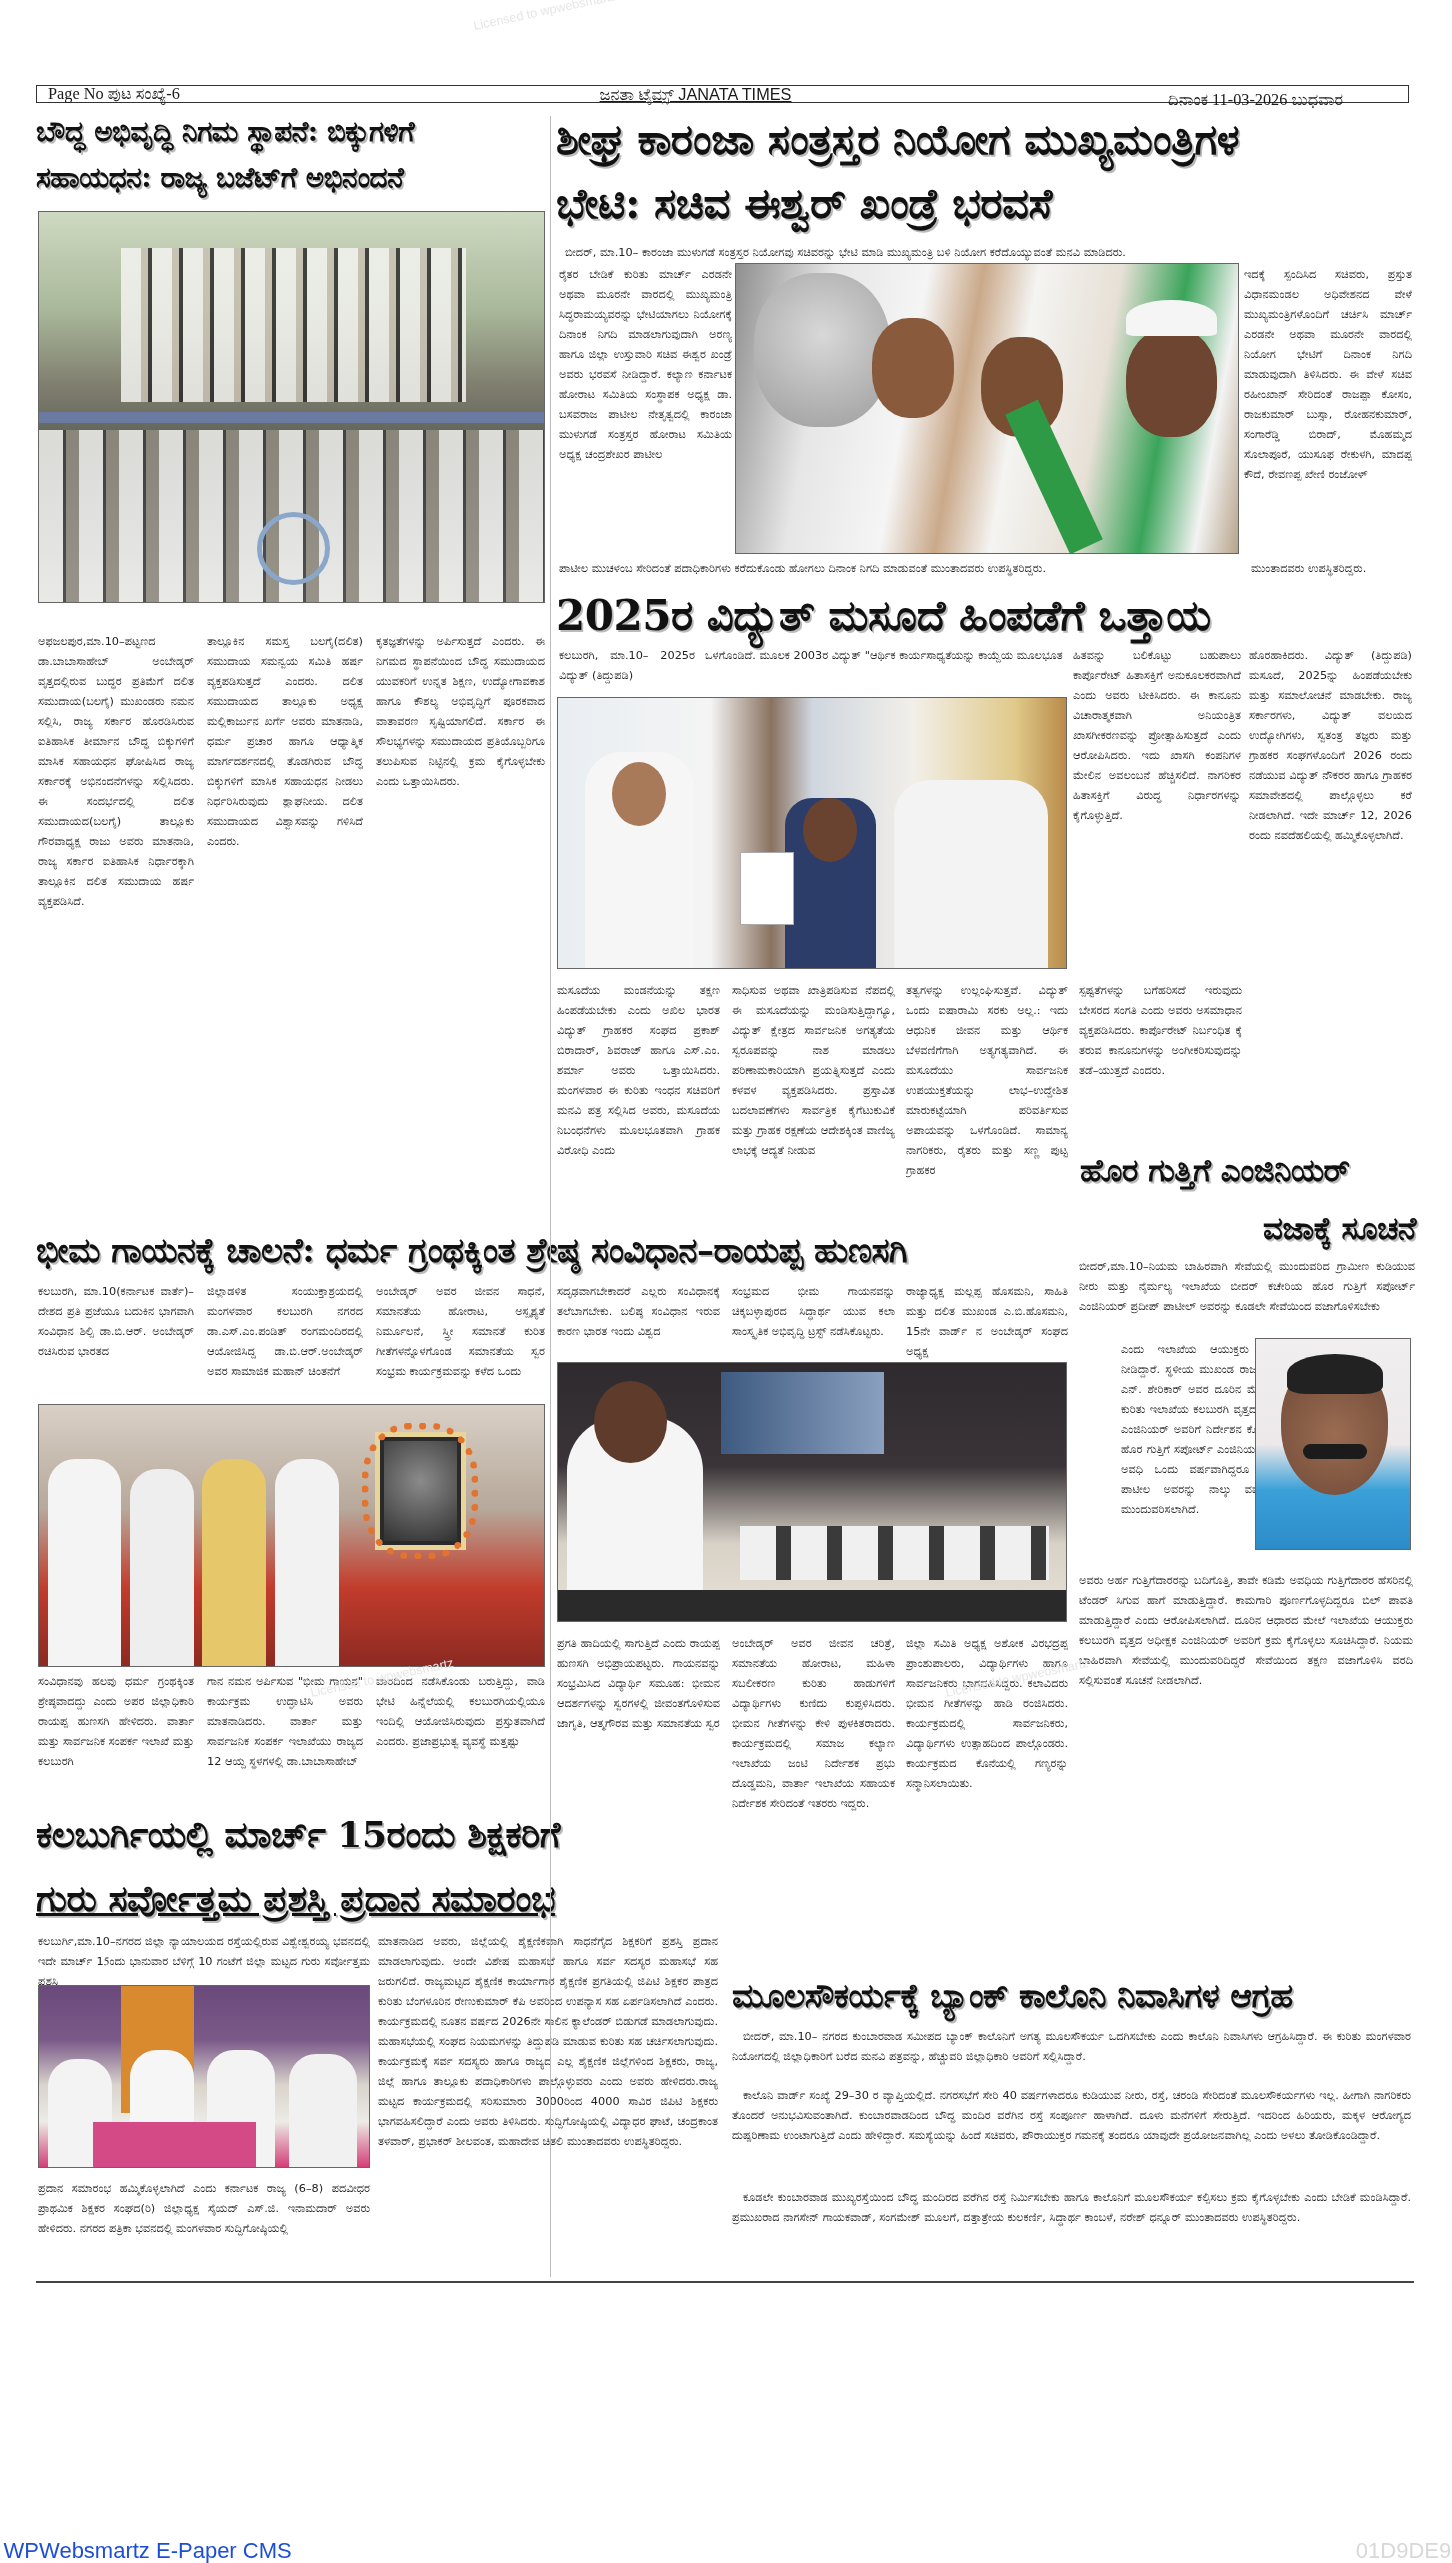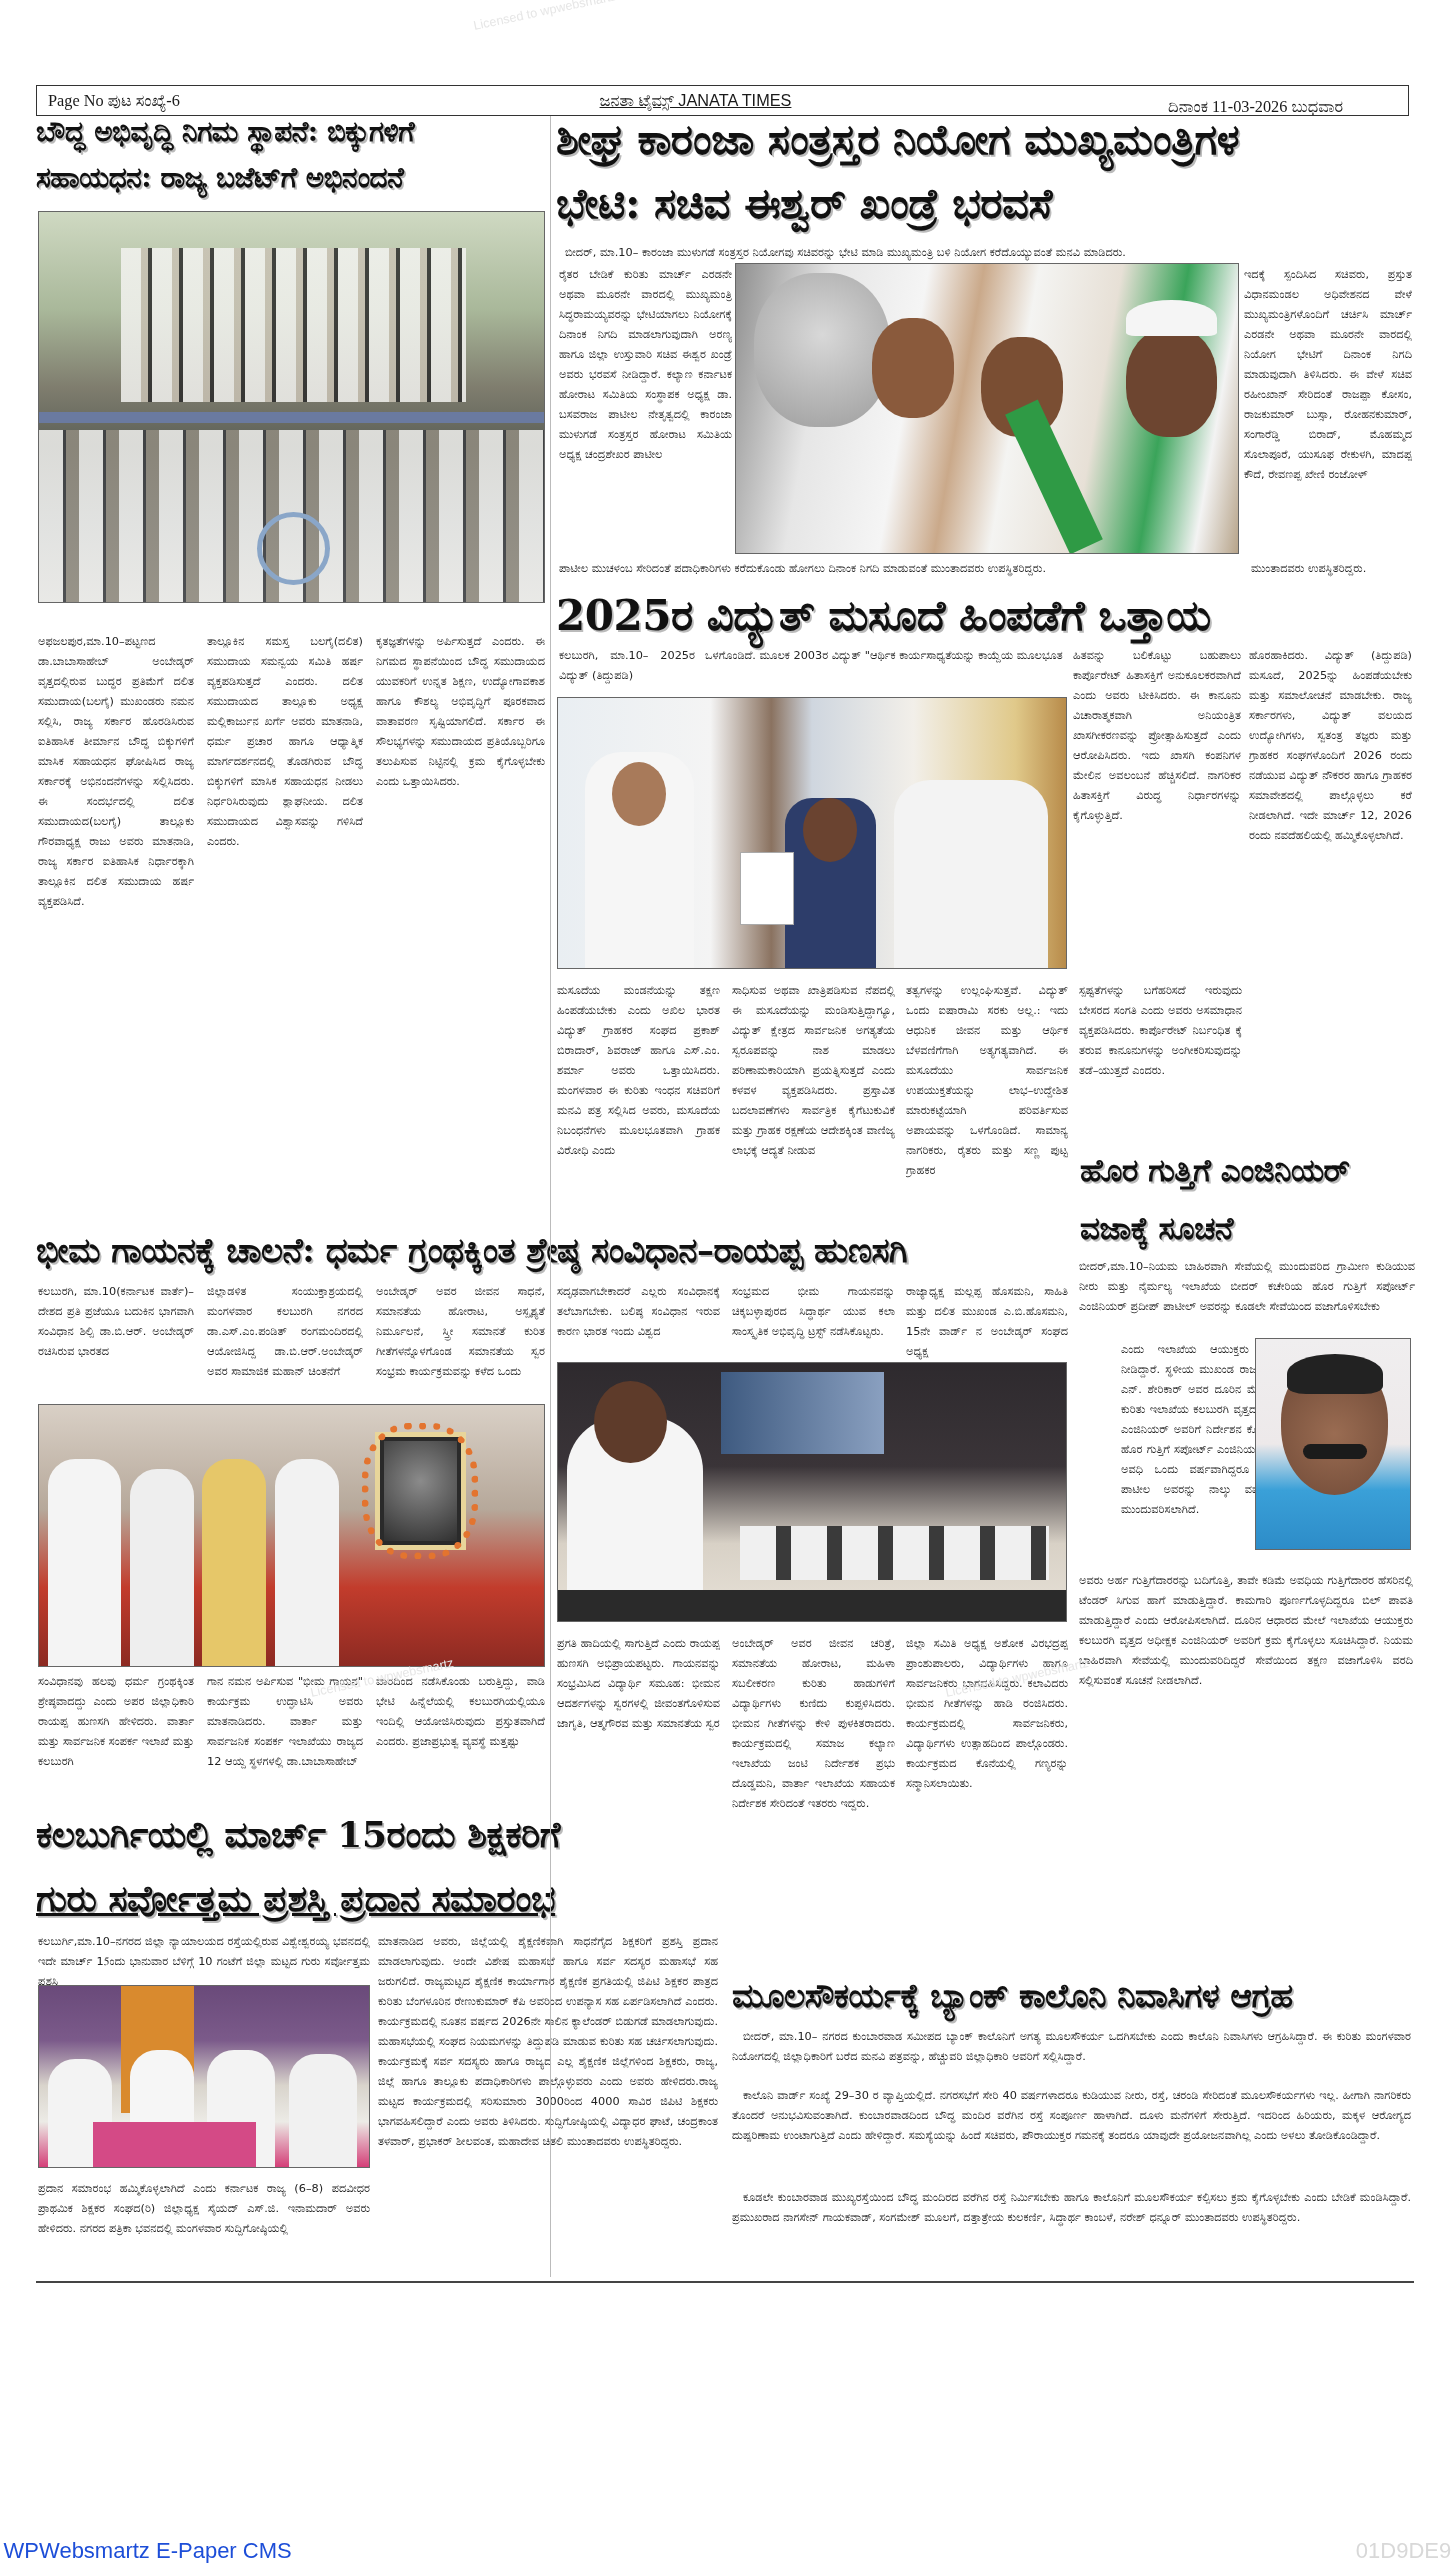--- a/index.html
+++ b/index.html
@@ -1,20 +1,20 @@
 <!DOCTYPE html>
 <html style="font-size:14.5px"><head>
 <meta charset="utf-8">
 <style>
   * { box-sizing: border-box; margin: 0; padding: 0; }
   html, body { width: 1453px; height: 2563px; background: #ffffff; overflow: hidden; }
   body { position: relative; font-family: "DejaVu Sans", sans-serif; color: #1a1a1a; }
 
   
-  .masthead { position: absolute; left: 36px; top: 85px; width: 1373px; height: 31px;
+  .masthead { position: absolute; left: 36px; top: 85px; width: 1373px; height: 18px;
     border: 1.4px solid #333; display: flex; align-items: center; padding: 0 11px;
     font-family: "Liberation Serif", serif; font-size: 16.3px; }
   .masthead .pg { flex: 1; }
   .masthead .center { flex: 1; text-align: center; font-family: "Liberation Sans", sans-serif; font-size: 16.3px; text-decoration: underline; }
   .masthead .date { flex: 1; text-align: right; padding-right: 54px; margin-top: 12px; }
 
   .hl { position: absolute; font-family: "DejaVu Serif", serif; font-weight: bold; color: #111;
     letter-spacing: -0.5px; line-height: 1.15; }
   .hl.shadow { text-shadow: 1.8px 1.8px 0 #bbb; }
 
@@ -88,21 +88,21 @@
   <div class="col" style="left:1073px; top:646px; width:168px; height:309px;">ಹಿತವನ್ನು ಬಲಿಕೊಟ್ಟು ಬಹುಪಾಲು ಕಾರ್ಪೊರೇಟ್ ಹಿತಾಸಕ್ತಿಗೆ ಅನುಕೂಲಕರವಾಗಿದೆ ಎಂದು ಅವರು ಟೀಕಿಸಿದರು. ಈ ಕಾನೂನು ವಿಚಾರಾತ್ಮಕವಾಗಿ ಅನಿಯಂತ್ರಿತ ಖಾಸಗೀಕರಣವನ್ನು ಪ್ರೋತ್ಸಾಹಿಸುತ್ತದೆ ಎಂದು ಆರೋಪಿಸಿದರು. ಇದು ಖಾಸಗಿ ಕಂಪನಿಗಳ ಮೇಲಿನ ಅವಲಂಬನೆ ಹೆಚ್ಚಿಸಲಿದೆ. ನಾಗರಿಕರ ಹಿತಾಸಕ್ತಿಗೆ ವಿರುದ್ಧ ನಿರ್ಧಾರಗಳನ್ನು ಕೈಗೊಳ್ಳುತ್ತಿದೆ.</div>
   <div class="col" style="left:1249px; top:646px; width:163px; height:309px;">ಹೊರಹಾಕಿದರು. ವಿದ್ಯುತ್ (ತಿದ್ದುಪಡಿ) ಮಸೂದೆ, 2025ನ್ನು ಹಿಂಪಡೆಯಬೇಕು ಮತ್ತು ಸಮಾಲೋಚನೆ ಮಾಡಬೇಕು. ರಾಜ್ಯ ಸರ್ಕಾರಗಳು, ವಿದ್ಯುತ್ ವಲಯದ ಉದ್ಯೋಗಿಗಳು, ಸ್ವತಂತ್ರ ತಜ್ಞರು ಮತ್ತು ಗ್ರಾಹಕರ ಸಂಘಗಳೊಂದಿಗೆ 2026 ರಂದು ನಡೆಯುವ ವಿದ್ಯುತ್ ನೌಕರರ ಹಾಗೂ ಗ್ರಾಹಕರ ಸಮಾವೇಶದಲ್ಲಿ ಪಾಲ್ಗೊಳ್ಳಲು ಕರೆ ನೀಡಲಾಗಿದೆ. ಇದೇ ಮಾರ್ಚ್ 12, 2026 ರಂದು ನವದೆಹಲಿಯಲ್ಲಿ ಹಮ್ಮಿಕೊಳ್ಳಲಾಗಿದೆ.</div>
   <div class="col" style="left:557px; top:981px; width:163px; height:242px;">ಮಸೂದೆಯ ಮಂಡನೆಯನ್ನು ತಕ್ಷಣ ಹಿಂಪಡೆಯಬೇಕು ಎಂದು ಅಖಿಲ ಭಾರತ ವಿದ್ಯುತ್ ಗ್ರಾಹಕರ ಸಂಘದ ಪ್ರಕಾಶ್ ಬಿರಾದಾರ್, ಶಿವರಾಜ್ ಹಾಗೂ ಎಸ್.ಎಂ. ಶರ್ಮಾ ಅವರು ಒತ್ತಾಯಿಸಿದರು. ಮಂಗಳವಾರ ಈ ಕುರಿತು ಇಂಧನ ಸಚಿವರಿಗೆ ಮನವಿ ಪತ್ರ ಸಲ್ಲಿಸಿದ ಅವರು, ಮಸೂದೆಯ ನಿಬಂಧನೆಗಳು ಮೂಲಭೂತವಾಗಿ ಗ್ರಾಹಕ ವಿರೋಧಿ ಎಂದು</div>
   <div class="col" style="left:732px; top:981px; width:163px; height:242px;">ಸಾಧಿಸುವ ಅಥವಾ ಖಾತ್ರಿಪಡಿಸುವ ನೆಪದಲ್ಲಿ ಈ ಮಸೂದೆಯನ್ನು ಮಂಡಿಸುತ್ತಿದ್ದಾಗ್ಯೂ, ವಿದ್ಯುತ್ ಕ್ಷೇತ್ರದ ಸಾರ್ವಜನಿಕ ಅಗತ್ಯತೆಯ ಸ್ವರೂಪವನ್ನು ನಾಶ ಮಾಡಲು ಪರಿಣಾಮಕಾರಿಯಾಗಿ ಪ್ರಯತ್ನಿಸುತ್ತದೆ ಎಂದು ಕಳವಳ ವ್ಯಕ್ತಪಡಿಸಿದರು. ಪ್ರಸ್ತಾವಿತ ಬದಲಾವಣೆಗಳು ಸಾರ್ವತ್ರಿಕ ಕೈಗೆಟುಕುವಿಕೆ ಮತ್ತು ಗ್ರಾಹಕ ರಕ್ಷಣೆಯ ಆದೇಶಕ್ಕಿಂತ ವಾಣಿಜ್ಯ ಲಾಭಕ್ಕೆ ಆದ್ಯತೆ ನೀಡುವ</div>
   <div class="col" style="left:906px; top:981px; width:162px; height:242px;">ತತ್ವಗಳನ್ನು ಉಲ್ಲಂಘಿಸುತ್ತವೆ. ವಿದ್ಯುತ್ ಒಂದು ಐಷಾರಾಮಿ ಸರಕು ಅಲ್ಲ.: ಇದು ಆಧುನಿಕ ಜೀವನ ಮತ್ತು ಆರ್ಥಿಕ ಬೆಳವಣಿಗೆಗಾಗಿ ಅತ್ಯಗತ್ಯವಾಗಿದೆ. ಈ ಮಸೂದೆಯು ಸಾರ್ವಜನಿಕ ಉಪಯುಕ್ತತೆಯನ್ನು ಲಾಭ–ಉದ್ದೇಶಿತ ಮಾರುಕಟ್ಟೆಯಾಗಿ ಪರಿವರ್ತಿಸುವ ಅಪಾಯವನ್ನು ಒಳಗೊಂಡಿದೆ. ಸಾಮಾನ್ಯ ನಾಗರಿಕರು, ರೈತರು ಮತ್ತು ಸಣ್ಣ ಪುಟ್ಟ ಗ್ರಾಹಕರ</div>
   <div class="col" style="left:1079px; top:981px; width:163px; height:180px;">ಸ್ಪಷ್ಟತೆಗಳನ್ನು ಬಗೆಹರಿಸದೆ ಇರುವುದು ಬೇಸರದ ಸಂಗತಿ ಎಂದು ಅವರು ಅಸಮಾಧಾನ ವ್ಯಕ್ತಪಡಿಸಿದರು. ಕಾರ್ಪೊರೇಟ್ ನಿರ್ಬಂಧಿತ ಕ್ಕೆ ತರುವ ಕಾನೂನುಗಳನ್ನು ಅಂಗೀಕರಿಸುವುದನ್ನು ತಡೆ–ಯುತ್ತದೆ ಎಂದರು.</div>
 </div>
 
 <div>
   <div class="hl shadow" style="left:1080px; top:1153px; width:336px; font-size:31px;">ಹೊರ ಗುತ್ತಿಗೆ ಎಂಜಿನಿಯರ್</div>
-  <div class="hl shadow" style="left:1080px; top:1211px; width:336px; font-size:31px; text-align:left;">ವಜಾಕ್ಕೆ ಸೂಚನೆ</div>
+  <div class="hl shadow" style="left:1080px; top:1211px; width:336px; font-size:31px; text-align:right;">ವಜಾಕ್ಕೆ ಸೂಚನೆ</div>
   <div class="col" style="left:1079px; top:1257px; width:336px; height:84px;">ಬೀದರ್,ಮಾ.10–ನಿಯಮ ಬಾಹಿರವಾಗಿ ಸೇವೆಯಲ್ಲಿ ಮುಂದುವರಿದ ಗ್ರಾಮೀಣ ಕುಡಿಯುವ ನೀರು ಮತ್ತು ನೈರ್ಮಲ್ಯ ಇಲಾಖೆಯ ಬೀದರ್ ಕಚೇರಿಯ ಹೊರ ಗುತ್ತಿಗೆ ಸಪೋರ್ಟ್ ಎಂಜಿನಿಯರ್ ಪ್ರದೀಪ್ ಪಾಟೀಲ್ ಅವರನ್ನು ಕೂಡಲೇ ಸೇವೆಯಿಂದ ವಜಾಗೊಳಿಸಬೇಕು</div>
   <div class="col" style="left:1079px; top:1340px; width:169px; height:227px;margin-left:42px;">ಎಂದು ಇಲಾಖೆಯ ಆಯುಕ್ತರು ಸೂಚನೆ ನೀಡಿದ್ದಾರೆ. ಸ್ಥಳೀಯ ಮುಖಂಡ ರಾಜಕುಮಾರ್ ಎನ್. ಶೇರಿಕಾರ್ ಅವರ ದೂರಿನ ಮೇರೆಗೆ ಈ ಕುರಿತು ಇಲಾಖೆಯ ಕಲಬುರಗಿ ವೃತ್ತದ ಅಧೀಕ್ಷಕ ಎಂಜಿನಿಯರ್ ಅವರಿಗೆ ನಿರ್ದೇಶನ ಕೊಟ್ಟಿದ್ದಾರೆ. ಹೊರ ಗುತ್ತಿಗೆ ಸಪೋರ್ಟ್ ಎಂಜಿನಿಯರ್ ಸೇವಾ ಅವಧಿ ಒಂದು ವರ್ಷವಾಗಿದ್ದರೂ ಪ್ರದೀಪ್ ಪಾಟೀಲ ಅವರನ್ನು ನಾಲ್ಕು ವರ್ಷಗಳಿಂದ ಮುಂದುವರಿಸಲಾಗಿದೆ.</div>
   <div class="photo" style="left:1255px; top:1338px; width:156px; height:212px; background:linear-gradient(180deg,#f0eeef 0%,#ede9ea 50%,#3aa0d8 72%,#2d8cc8 100%);">
     <div style="position:absolute;left:25.4px;top:20px;width:107px;height:136px;border-radius:45% 45% 50% 50%;background:radial-gradient(circle at 50% 55%,#9a6c52,#6b4634);"></div>
     <div style="position:absolute;left:31px;top:14.5px;width:96px;height:40px;border-radius:50% 50% 20% 20%;background:#222;"></div>
     <div style="position:absolute;left:47px;top:105px;width:64px;height:14.5px;border-radius:9px;background:#1b1b1b;"></div>
   </div>
   <div class="col" style="left:1079px; top:1571px; width:334px; height:545px;">ಅವರು ಅರ್ಹ ಗುತ್ತಿಗೆದಾರರನ್ನು ಬದಿಗೊತ್ತಿ, ತಾವೇ ಕಡಿಮೆ ಅವಧಿಯ ಗುತ್ತಿಗೆದಾರರ ಹೆಸರಿನಲ್ಲಿ ಟೆಂಡರ್ ಸಿಗುವ ಹಾಗೆ ಮಾಡುತ್ತಿದ್ದಾರೆ. ಕಾಮಗಾರಿ ಪೂರ್ಣಗೊಳ್ಳದಿದ್ದರೂ ಬಿಲ್ ಪಾವತಿ ಮಾಡುತ್ತಿದ್ದಾರೆ ಎಂದು ಆರೋಪಿಸಲಾಗಿದೆ. ದೂರಿನ ಆಧಾರದ ಮೇಲೆ ಇಲಾಖೆಯ ಆಯುಕ್ತರು ಕಲಬುರಗಿ ವೃತ್ತದ ಅಧೀಕ್ಷಕ ಎಂಜಿನಿಯರ್ ಅವರಿಗೆ ಕ್ರಮ ಕೈಗೊಳ್ಳಲು ಸೂಚಿಸಿದ್ದಾರೆ. ನಿಯಮ ಬಾಹಿರವಾಗಿ ಸೇವೆಯಲ್ಲಿ ಮುಂದುವರಿದಿದ್ದರೆ ಸೇವೆಯಿಂದ ತಕ್ಷಣ ವಜಾಗೊಳಿಸಿ ವರದಿ ಸಲ್ಲಿಸುವಂತೆ ಸೂಚನೆ ನೀಡಲಾಗಿದೆ.</div>
 </div>
 

